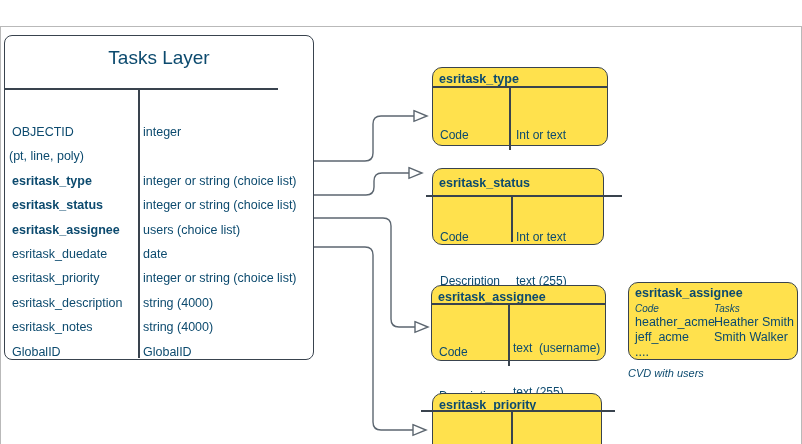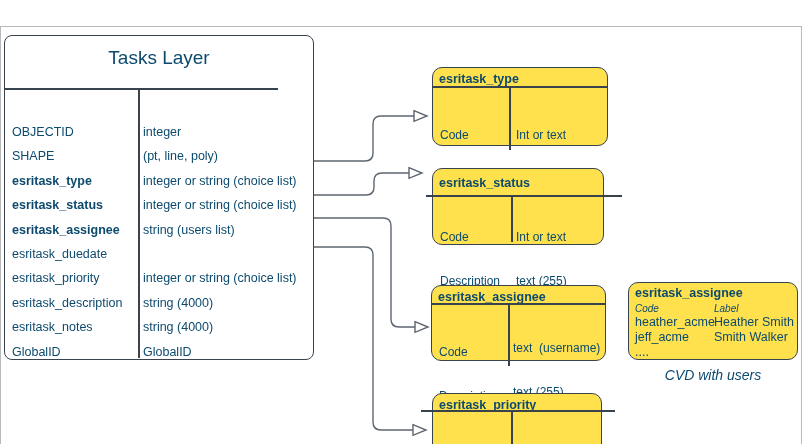--- a/index.html
+++ b/index.html
@@ -90,21 +90,21 @@
   .b4 .ybox-title { top:3px; }
   .cvd-grid {
     position:absolute; left:6px; top:19px; right:4px;
     display:grid; grid-template-columns:79px auto;
     font-size:12.5px; line-height:15px;
   }
   .cvd-header { font-style:italic; font-size:10px; line-height:13px; }
   .cvd-cell { white-space:nowrap; }
   .cvd-caption {
     position:absolute; left:627px; top:340px; width:170px;
-    text-align:center; font-style:italic; font-size:14px;
+    font-style:italic; font-size:11px;
   }
 </style>
 </head>
 <body>
 
 <div class="canvas">
 
   <svg class="overlay" width="802" height="444" viewBox="0 0 802 444">
     <g fill="none" stroke="#5c6670" stroke-width="1.4">
       <path d="M313,134 H364 Q372,134 372,126 V97 Q372,89 380,89 H413"></path>
@@ -123,37 +123,37 @@
   <div class="main-table">
     <div class="mt-title">Tasks Layer</div>
     <div class="mt-sep"></div>
     <div class="mt-divider"></div>
     <div class="mt-rows">
       <div class="mt-row">
         <div class="mt-field">OBJECTID</div>
         <div class="mt-type">integer</div>
       </div>
       <div class="mt-row">
-        <div class="mt-field">SHAPE</div>
         <div class="mt-type">(pt, line, poly)</div>
       </div>
       <div class="mt-row bold-field">
         <div class="mt-field">esritask_type</div>
         <div class="mt-type">integer or string (choice list)</div>
       </div>
       <div class="mt-row bold-field">
         <div class="mt-field">esritask_status</div>
         <div class="mt-type">integer or string (choice list)</div>
       </div>
       <div class="mt-row bold-field">
         <div class="mt-field">esritask_assignee</div>
-        <div class="mt-type">string (users list)</div>
+        <div class="mt-type">users (choice list)</div>
       </div>
       <div class="mt-row">
         <div class="mt-field">esritask_duedate</div>
+        <div class="mt-type">date</div>
       </div>
       <div class="mt-row">
         <div class="mt-field">esritask_priority</div>
         <div class="mt-type">integer or string (choice list)</div>
       </div>
       <div class="mt-row">
         <div class="mt-field">esritask_description</div>
         <div class="mt-type">string (4000)</div>
       </div>
       <div class="mt-row">
@@ -220,21 +220,21 @@
     <div class="rcol">
       <div>Int or text</div>
       
     </div>
   </div>
 
   <div class="ybox b4">
     <div class="ybox-title">esritask_assignee</div>
     <div class="cvd-grid">
       <div class="cvd-header">Code</div>
-      <div class="cvd-header">Label</div>
+      <div class="cvd-header">Tasks</div>
       <div class="cvd-cell">heather_acme</div>
       <div class="cvd-cell">Heather Smith</div>
       <div class="cvd-cell">jeff_acme</div>
       <div class="cvd-cell">Smith Walker</div>
       <div class="cvd-cell">....</div>
       <div class="cvd-cell"></div>
     </div>
   </div>
   <div class="cvd-caption">CVD with users</div>
 

